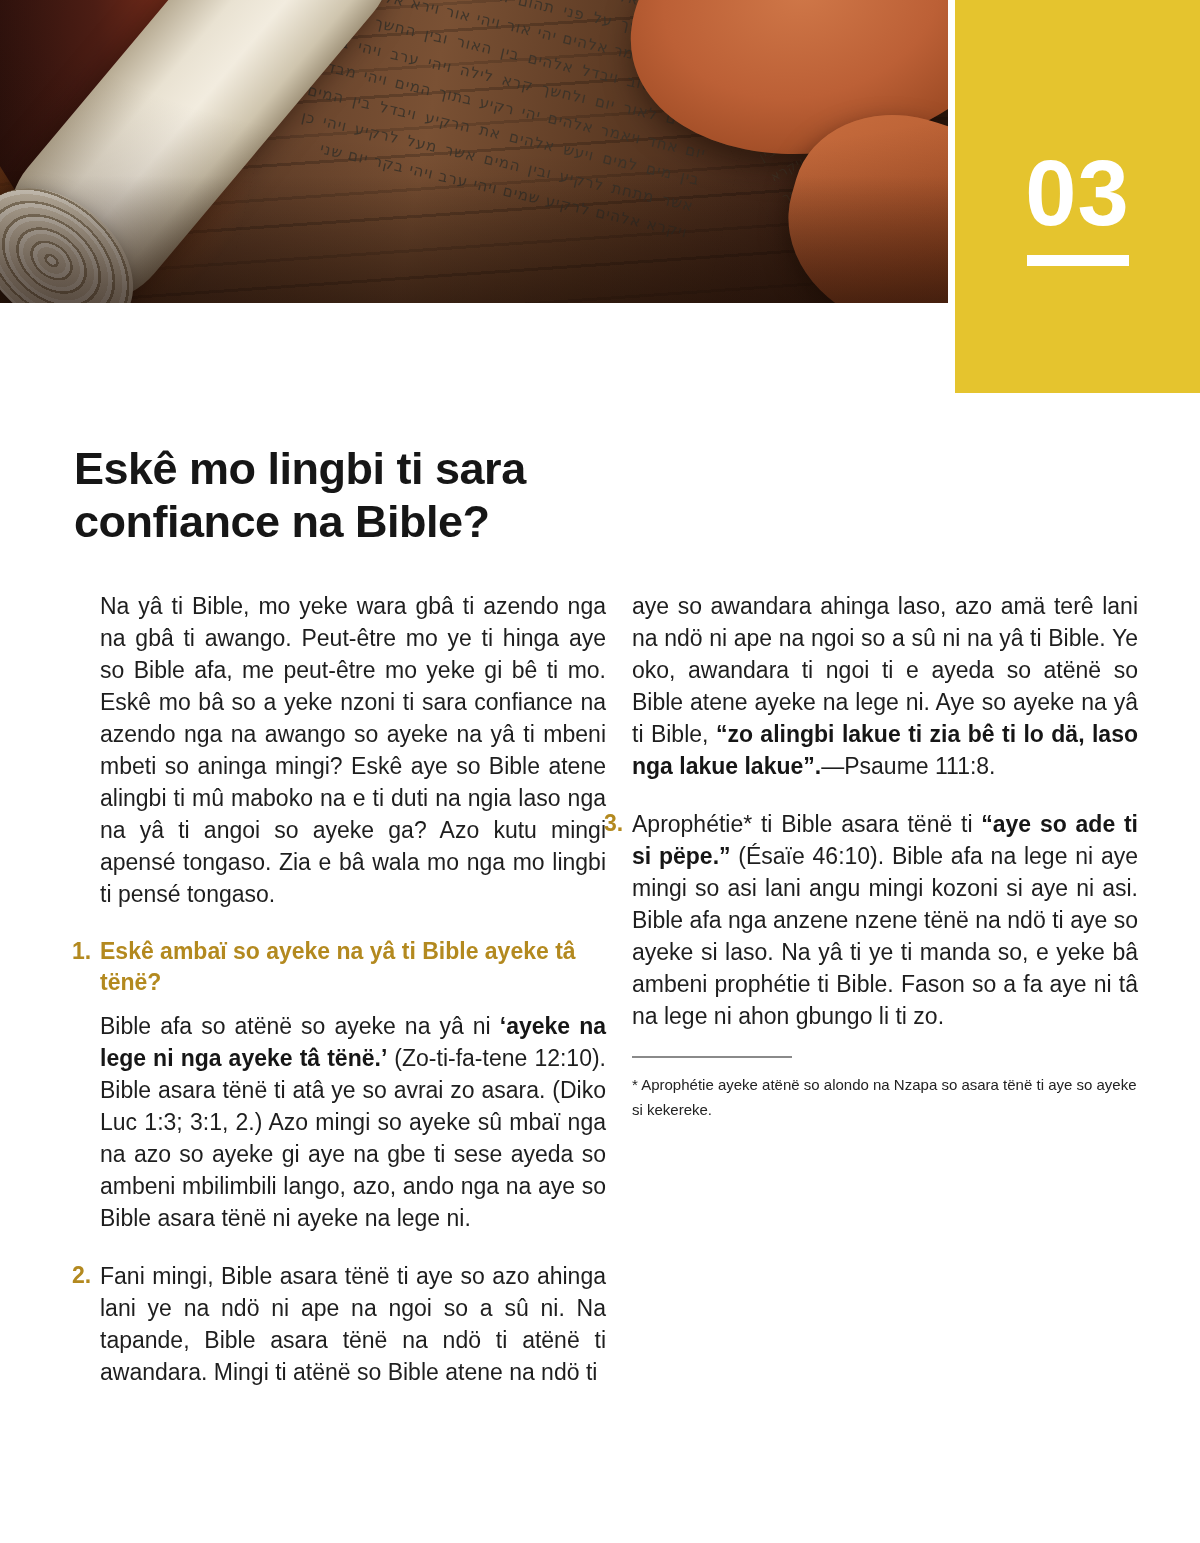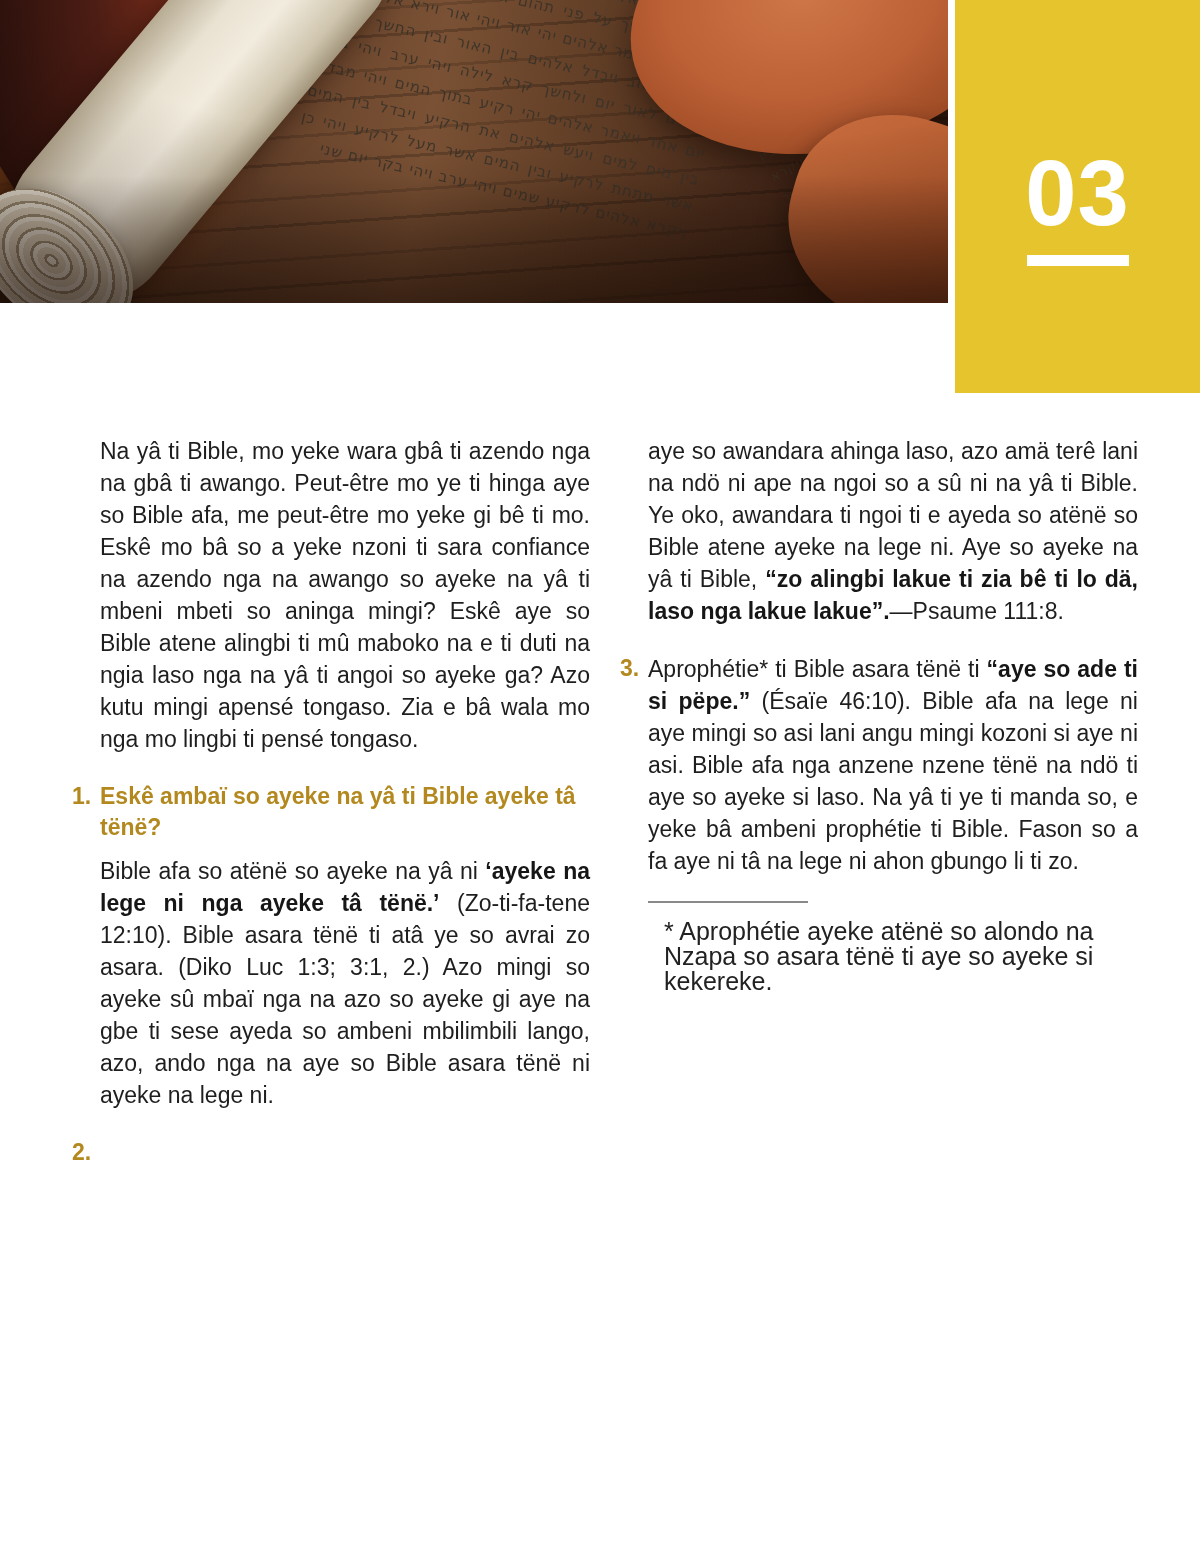--- a/index.html
+++ b/index.html
@@ -52,29 +52,29 @@
       justify-content:center;transform:translateY(0);}
   .badge-inner{display:flex;flex-direction:column;align-items:center;transform:translateY(10px);}
   .badge-num{color:#ffffff;font-size:92px;font-weight:700;line-height:1;letter-spacing:1px;}
   .badge-rule{width:102px;height:11px;background:#ffffff;margin-top:16px;}
 
   
   h1{margin:50px 0 0 74px;font-size:45px;line-height:1.17;font-weight:700;color:#161616;
      letter-spacing:-0.5px;}
 
   
-  .cols{display:flex;margin-top:42px;padding:0 62px 0 100px;gap:58px;}
+  .cols{display:flex;margin-top:42px;padding:0 62px 0 100px;gap:26px;}
   .col{flex:1;min-width:0;}
   .para{margin:0 0 16px 0;font-size:23px;line-height:32px;text-align:justify;color:#1e1e1e;}
   .para b{font-weight:700;color:#161616;}
   .q{position:relative;margin:26px 0 12px 0;font-size:23px;line-height:31px;font-weight:700;
      color:#b3891f;}
   .qnum{position:absolute;left:-28px;top:0;}
   .footnote-rule{width:160px;border:0;border-top:2px solid #8a8a8a;margin:24px 0 14px 0;}
-  .footnote{margin:16px;font-size:25px;line-height:25px;color:#222;text-align:left;}
+  .footnote{margin:0;font-size:15px;line-height:25px;color:#222;text-align:left;}
 </style>
 </head>
 <body>
 
 <div class="page">
 
   <header class="hero">
     <div class="photo">
       <div class="glow"></div>
       <div class="book"></div>
@@ -92,35 +92,37 @@
       <div class="vignette"></div>
     </div>
     <aside class="badge">
       <div class="badge-inner">
         <div class="badge-num">03</div>
         <div class="badge-rule"></div>
       </div>
     </aside>
   </header>
 
+  <h1><span>Eskê mo lingbi ti sara</span><br><span>confiance na Bible?</span></h1>
 
   <main class="cols">
 
     <section class="col">
       <p class="para">Na yâ ti Bible, mo yeke wara gbâ ti azendo nga na gbâ ti awango. Peut-être mo ye ti hinga aye so Bible afa, me peut-être mo yeke gi bê ti mo. Eskê mo bâ so a yeke nzoni ti sara confiance na azendo nga na awango so ayeke na yâ ti mbeni mbeti so aninga mingi? Eskê aye so Bible atene alingbi ti mû maboko na e ti duti na ngia laso nga na yâ ti angoi so ayeke ga? Azo kutu mingi apensé tongaso. Zia e bâ wala mo nga mo lingbi ti pensé tongaso.</p>
 
       <div class="q">
         <span class="qnum">1.</span>
         <span>Eskê ambaï so ayeke na yâ ti Bible ayeke tâ tënë?</span>
       </div>
       <p class="para">Bible afa so atënë so ayeke na yâ ni <b>‘ayeke na lege ni nga ayeke tâ tënë.’</b> (Zo-ti-fa-tene 12:10). Bible asara tënë ti atâ ye so avrai zo asara. (Diko Luc 1:3; 3:1, 2.) Azo mingi so ayeke sû mbaï nga na azo so ayeke gi aye na gbe ti sese ayeda so ambeni mbilimbili lango, azo, ando nga na aye so Bible asara tënë ni ayeke na lege ni.</p>
 
       <div class="q">
         <span class="qnum">2.</span>
       </div>
+      <p class="para">Fani mingi, Bible asara tënë ti aye so azo ahinga lani ye na ndö ni ape na ngoi so a sû ni. Na tapande, Bible asara tënë na ndö ti atënë ti awandara. Mingi ti atënë so Bible atene na ndö ti</p>
     </section>
 
     <section class="col">
       <p class="para">aye so awandara ahinga laso, azo amä terê lani na ndö ni ape na ngoi so a sû ni na yâ ti Bible. Ye oko, awandara ti ngoi ti e ayeda so atënë so Bible atene ayeke na lege ni. Aye so ayeke na yâ ti Bible, <b>“zo alingbi lakue ti zia bê ti lo dä, laso nga lakue lakue”.</b>—Psaume 111:8.</p>
 
       <div class="q">
         <span class="qnum">3.</span>
       </div>
       <p class="para">Aprophétie* ti Bible asara tënë ti <b>“aye so ade ti si pëpe.”</b> (Ésaïe 46:10). Bible afa na lege ni aye mingi so asi lani angu mingi kozoni si aye ni asi. Bible afa nga anzene nzene tënë na ndö ti aye so ayeke si laso. Na yâ ti ye ti manda so, e yeke bâ ambeni prophétie ti Bible. Fason so a fa aye ni tâ na lege ni ahon gbungo li ti zo.</p>
 

